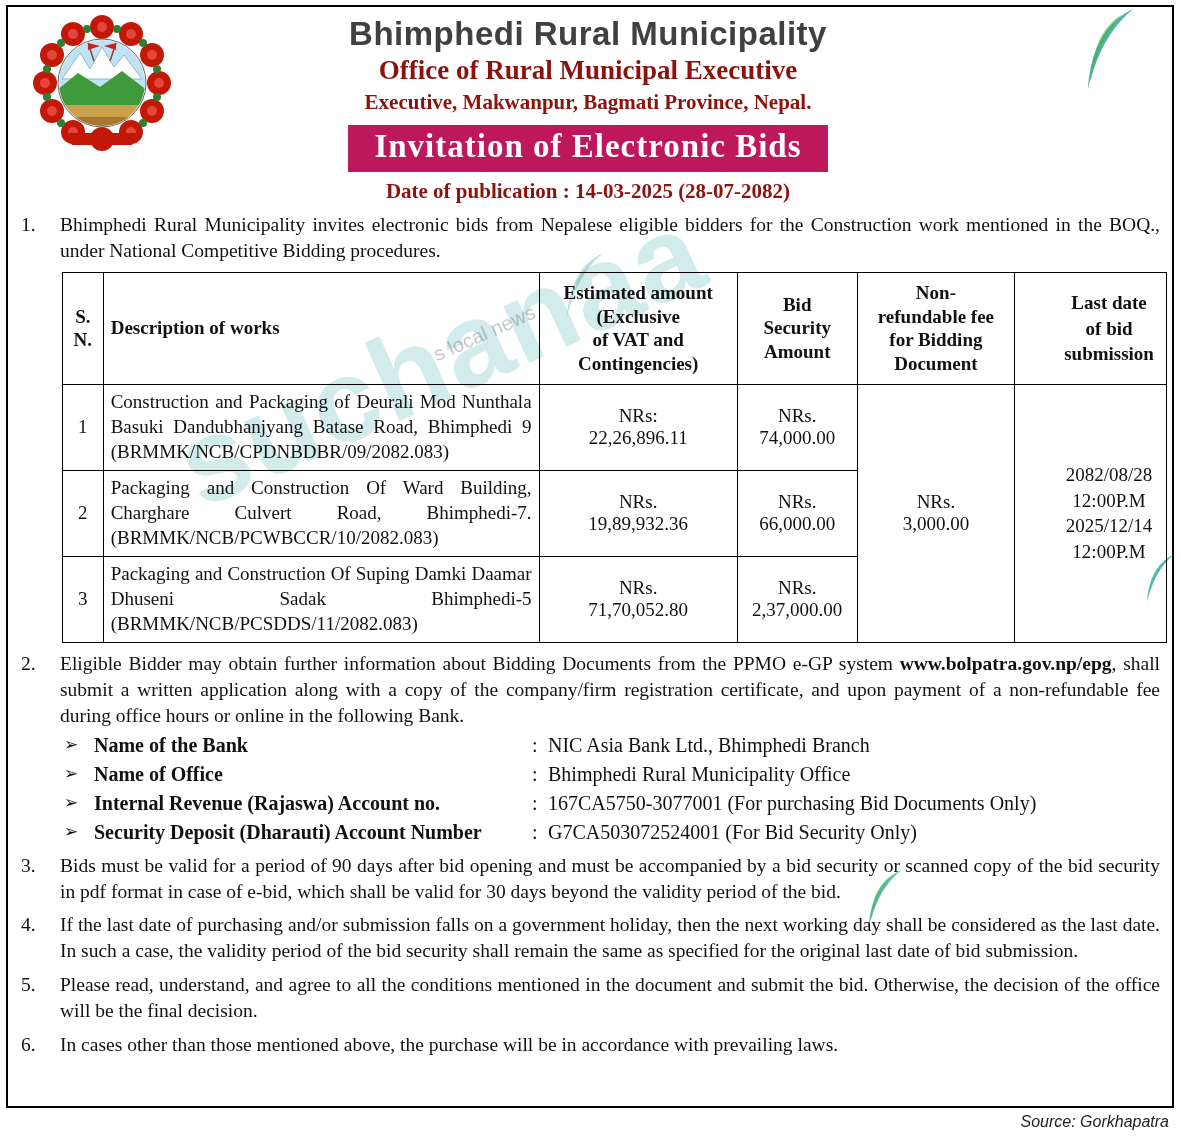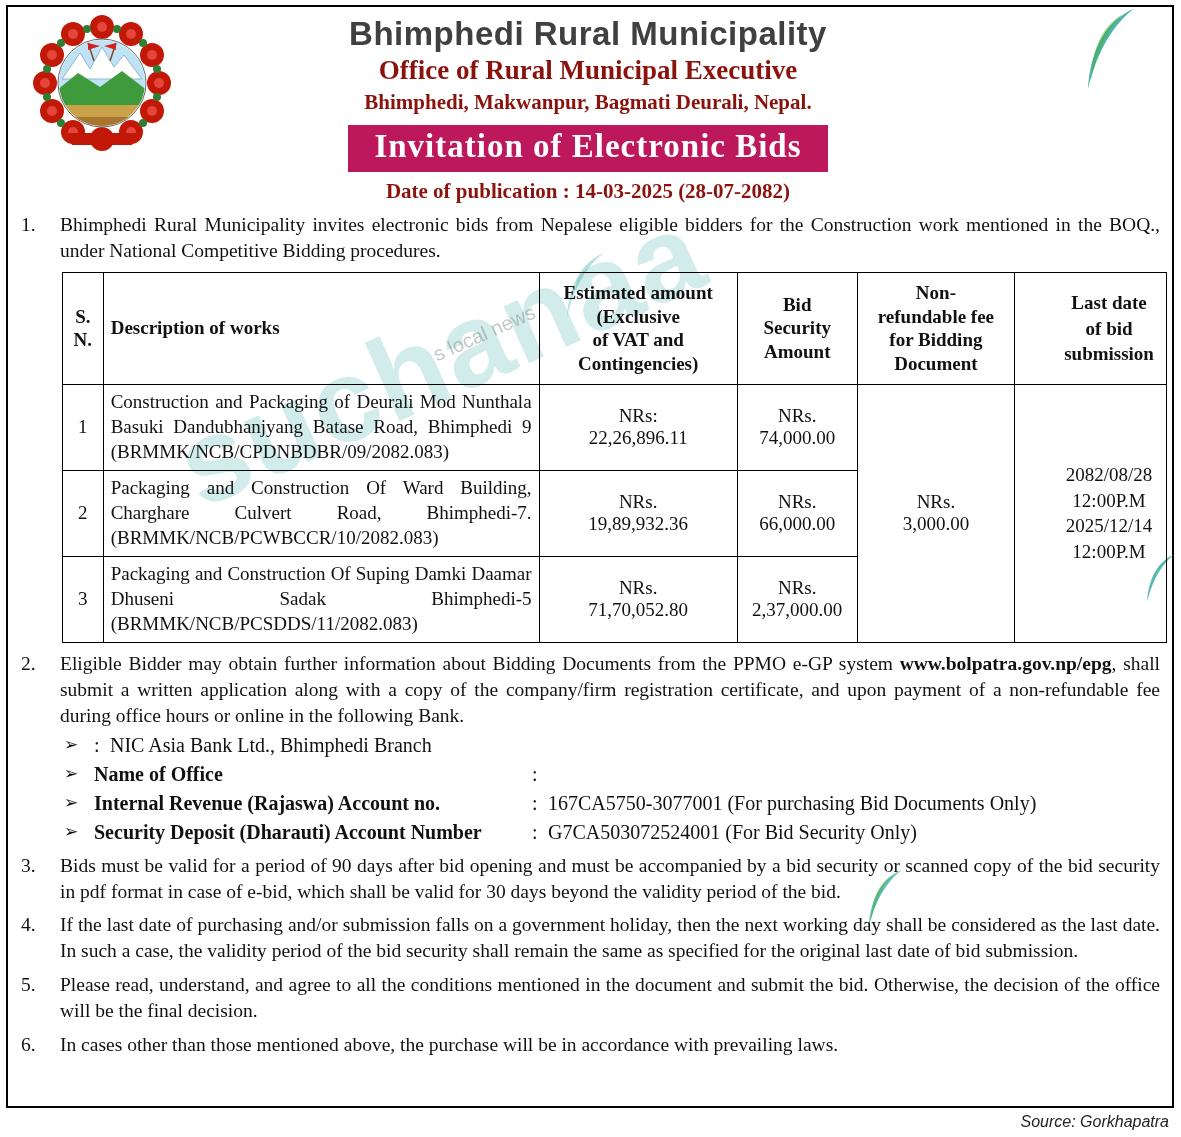--- a/index.html
+++ b/index.html
@@ -156,21 +156,21 @@
             <polygon points="60,30 72,33 60,37" fill="#d21f1f"></polygon>
             <line x1="82" y1="48" x2="88" y2="30" stroke="#7a4a21" stroke-width="1.5"></line>
             <polygon points="88,30 76,33 88,37" fill="#d21f1f"></polygon>
           </g>
 
           <path d="M38,120 L110,120 L104,132 L44,132 Z" fill="#c21807"></path>
         </svg>
 
         <div class="title">Bhimphedi Rural Municipality</div>
         <div class="office">Office of Rural Municipal Executive</div>
-        <div class="address">Bhimphedi, Makwanpur, Bagmati Deurali, Nepal.</div>
+        <div class="address">Executive, Makwanpur, Bagmati Province, Nepal.</div>
         <div class="banner">Invitation of Electronic Bids</div>
         <div class="pub">Date of publication : 14-03-2025 (28-07-2082)</div>
       </div>
 
       <div class="item">
         <div class="num">1.</div>
         <div class="itext">Bhimphedi Rural Municipality invites electronic bids from Nepalese eligible bidders for the Construction work mentioned in the BOQ., under National Competitive Bidding procedures.</div>
       </div>
 
       <table>
@@ -227,27 +227,29 @@
       </tbody>
         </table>
 
       <div class="item">
         <div class="num">2.</div>
         <div class="itext"><span>Eligible Bidder may obtain further information about Bidding Documents from the PPMO e-GP system </span><b>www.bolpatra.gov.np/epg</b><span>, shall submit a written application along with a copy of the company/firm registration certificate, and upon payment of a non-refundable fee during office hours or online in the following Bank.</span></div>
       </div>
 
       <div class="bank-row">
         <div class="bank-arrow">➢</div>
+        <div class="bank-label">Name of the Bank</div>
         <div class="bank-colon">:</div>
         <div class="bank-value">NIC Asia Bank Ltd., Bhimphedi Branch</div>
       </div>
       <div class="bank-row">
         <div class="bank-arrow">➢</div>
         <div class="bank-label">Name of Office</div>
         <div class="bank-colon">:</div>
+        <div class="bank-value">Bhimphedi Rural Municipality Office</div>
       </div>
       <div class="bank-row">
         <div class="bank-arrow">➢</div>
         <div class="bank-label">Internal Revenue (Rajaswa) Account no.</div>
         <div class="bank-colon">:</div>
         <div class="bank-value">167CA5750-3077001 (For purchasing Bid Documents Only)</div>
       </div>
       <div class="bank-row">
         <div class="bank-arrow">➢</div>
         <div class="bank-label">Security Deposit (Dharauti) Account Number</div>

